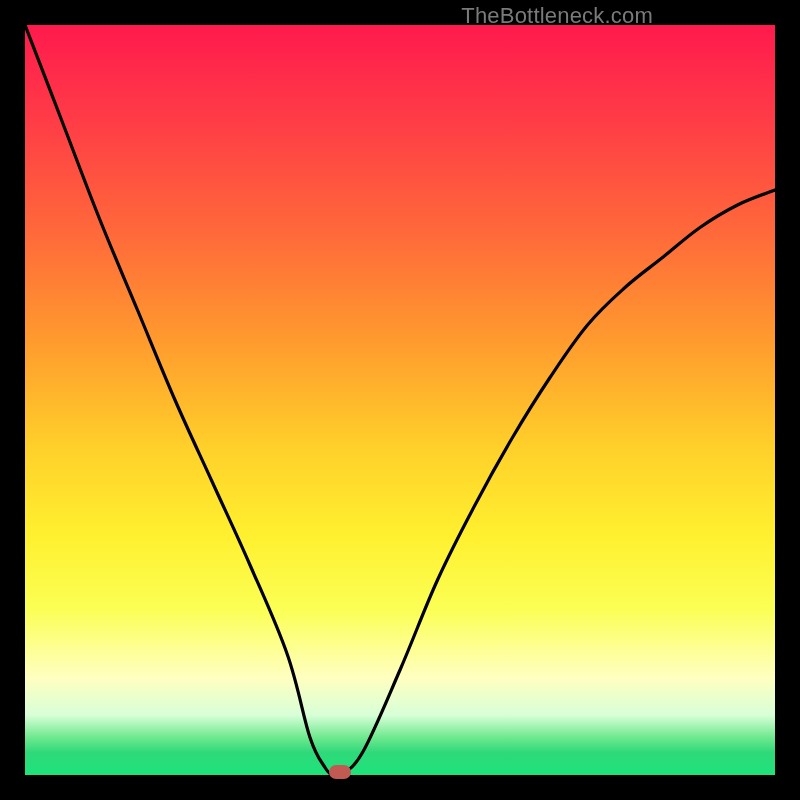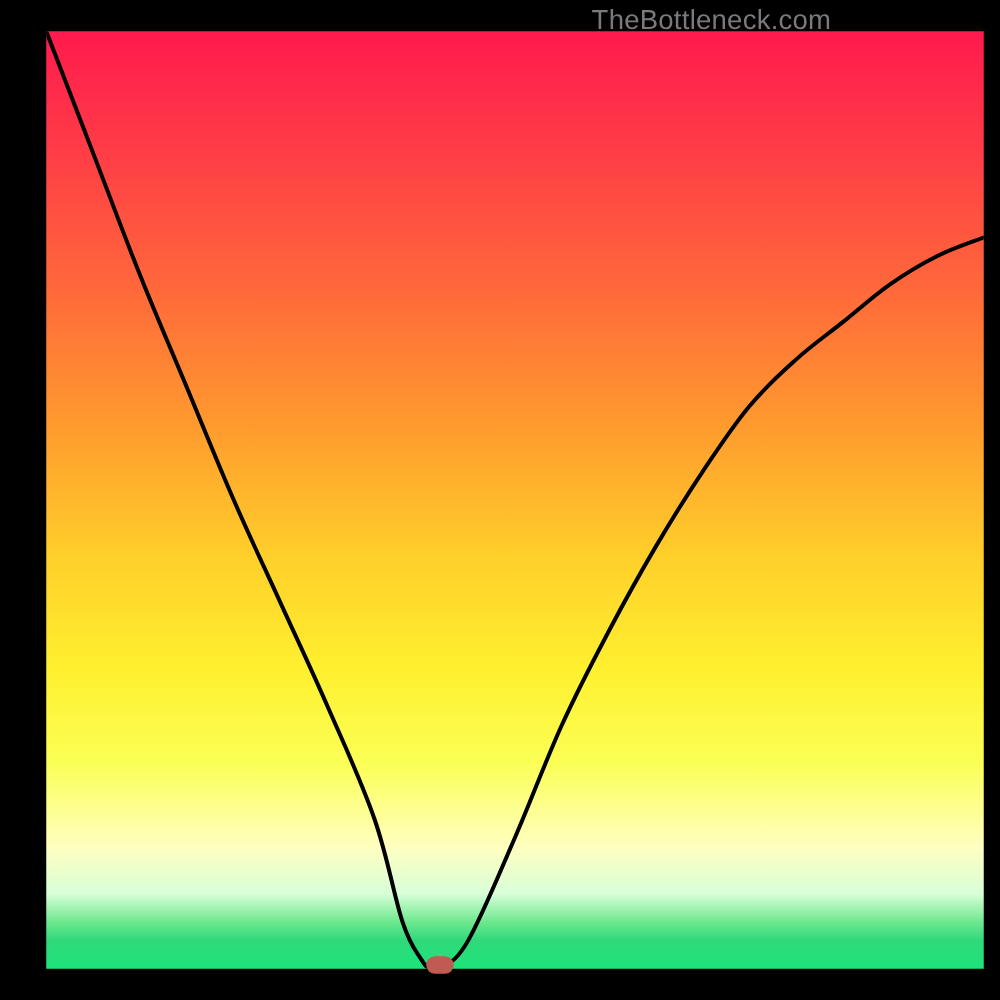--- a/index.html
+++ b/index.html
@@ -6,21 +6,21 @@
     margin: 0;
     padding: 0;
     width: 800px;
     height: 800px;
     background: #000;
     overflow: hidden;
     font-family: Arial, Helvetica, sans-serif;
   }
   .frame {
     position: absolute;
-    left: 12px;
+    left: 0;
     top: 0;
     width: 663px;
     height: 800px;
     background: #000;
   }
   .plot {
     position: absolute;
     left: 25px;
     top: 25px;
     width: 750px;

